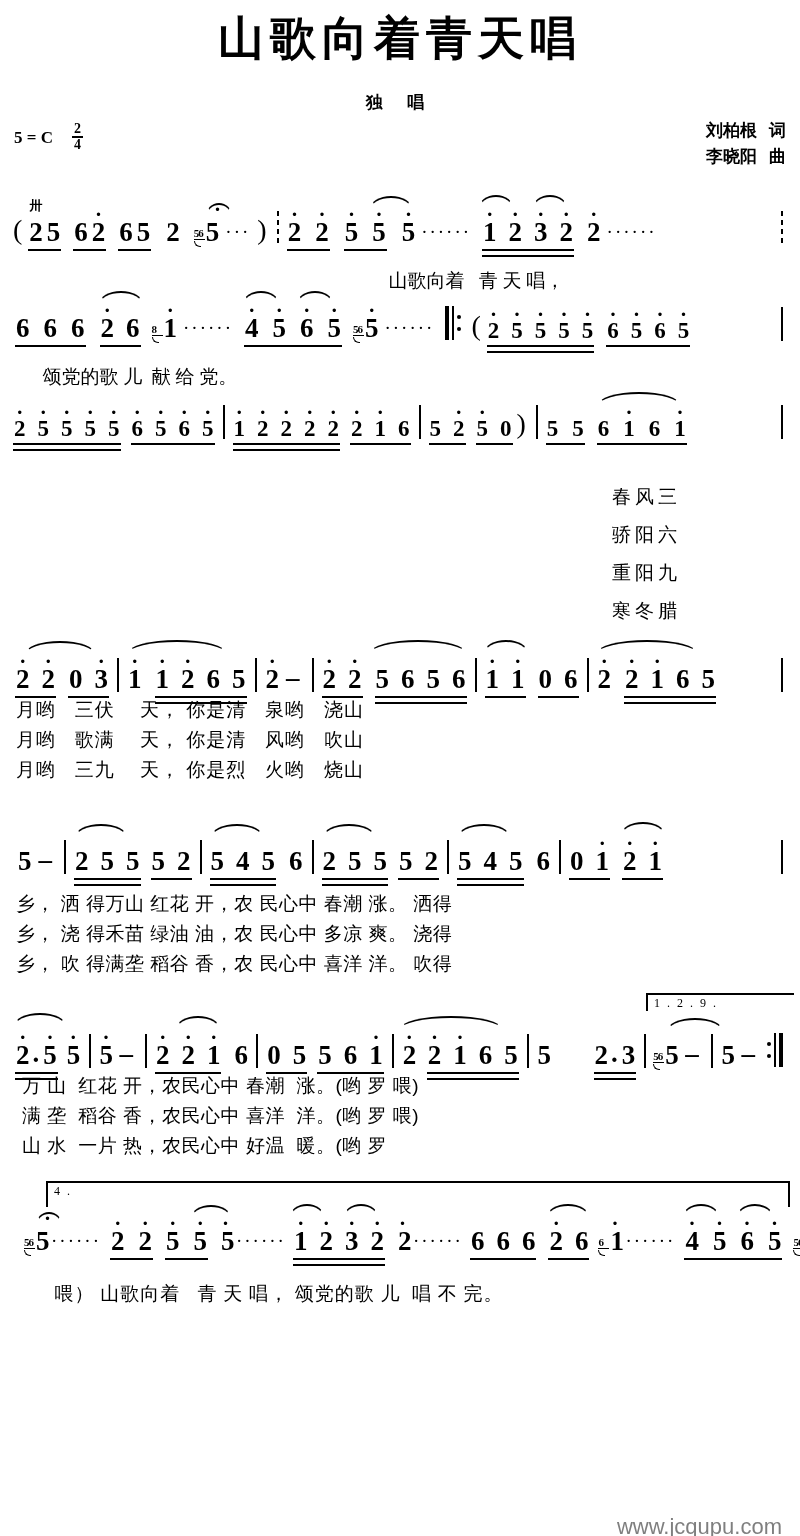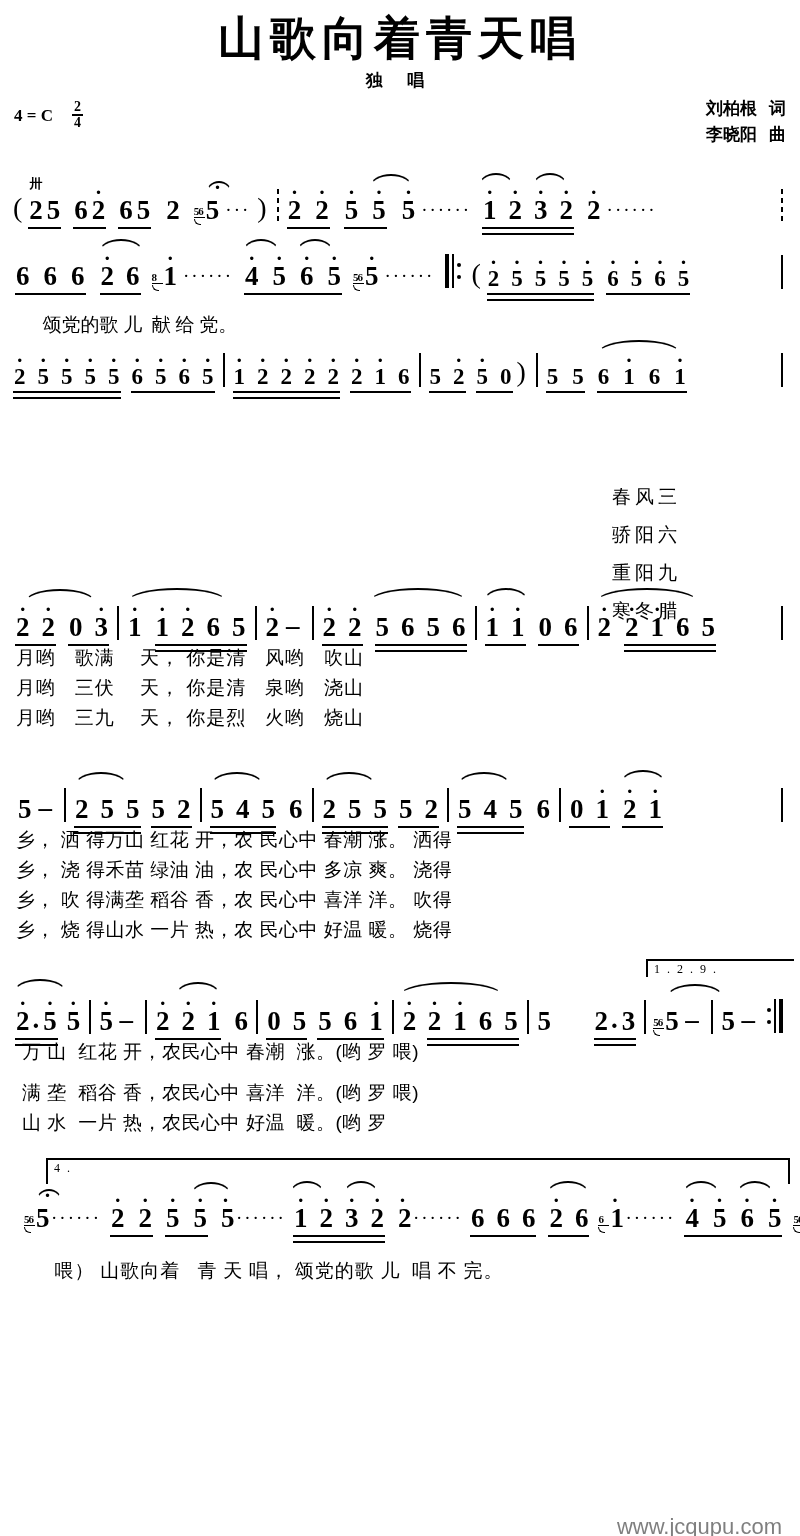--- a/index.html
+++ b/index.html
@@ -22,21 +22,21 @@
     font-size:46px;
     letter-spacing:6px;
     margin:12px 0 0 0;
     line-height:1.15;
   }
   .subtitle {
     text-align:center;
     font-size:17px;
     font-weight:bold;
     letter-spacing:10px;
-    margin-top:4px;
+    margin-top:26px;
     font-family:"Liberation Sans", sans-serif;
   }
   .meta-row { position:relative; height:56px; margin-top:4px; }
   .keysig {
     position:absolute; left:14px; top:10px;
     font-size:17px; font-weight:bold;
     font-family:"Liberation Serif", serif;
   }
   .timesig {
     position:absolute; left:72px; top:4px;
@@ -196,21 +196,21 @@
 </style>
 </head>
 <body>
 
 <div class="page">
 
   <div class="title">山歌向着青天唱</div>
   <div class="subtitle">独 唱</div>
 
   <div class="meta-row">
-    <div class="keysig">4 = C</div>
+    <div class="keysig">5 = C</div>
     <div class="timesig">
       <span class="num">2</span>
       <span class="den">4</span>
     </div>
     <div class="credits">
       <div>
         <span>刘柏根</span><span class="sp"></span><span>词</span>
       </div>
       <div>
         <span>李晓阳</span><span class="sp"></span><span>曲</span>
@@ -267,20 +267,23 @@
         <span class="n" style="margin-left:8px;">2<span class="oh">·</span></span>
         <span class="n" style="margin-left:8px;">3<span class="oh">·</span></span>
         <span class="n" style="margin-left:8px;">2<span class="oh">·</span></span>
         <span class="slur" style="width:34px;left:-2px;top:-24px;"></span>
         <span class="slur" style="width:34px;left:52px;top:-24px;"></span>
       </span>
       <span class="n" style="margin-left:10px;">2<span class="oh">·</span></span>
       <span class="ellip">······</span>
       <span class="dbar" style="margin-left:auto;"></span>
     </div>
+    <div class="lyr-row" style="margin-left:350px;">
+      <span>山歌向着   青 天 唱，</span>
+    </div>
   </div>
 
   <div class="system" style="margin-top:8px;">
     <div class="noteline">
       <span class="grp b1" style="margin-left:4px;">
         <span class="n">6</span>
         <span class="n" style="margin-left:10px;">6</span>
         <span class="n" style="margin-left:10px;">6</span>
       </span>
       <span class="grp b1" style="margin-left:12px;position:relative;">
@@ -460,22 +463,22 @@
         <span class="n">2<span class="oh">·</span></span>
         <span class="n" style="margin-left:8px;">1<span class="oh">·</span></span>
         <span class="n" style="margin-left:8px;">6</span>
         <span class="n" style="margin-left:8px;">5</span>
         <span class="slur" style="width:100px;left:-26px;top:-26px;"></span>
       </span>
       <span class="bar" style="margin-left:auto;"></span>
     </div>
 
     <div class="lyrics" style="margin-top:4px;">
+      <div class="lyr-row" style="padding-left:6px;letter-spacing:1px;"><span>月哟   三伏    天， 你是清   泉哟   浇山</span></div>
       <div class="lyr-row" style="padding-left:6px;letter-spacing:1px;"><span>月哟   歌满    天， 你是清   风哟   吹山</span></div>
-      <div class="lyr-row" style="padding-left:6px;letter-spacing:1px;"><span>月哟   三伏    天， 你是清   泉哟   浇山</span></div>
       <div class="lyr-row" style="padding-left:6px;letter-spacing:1px;"><span>月哟   三九    天， 你是烈   火哟   烧山</span></div>
     </div>
   </div>
 
   <div class="system" style="margin-top:30px;">
     <div class="noteline">
       <span class="n" style="margin-left:6px;">5</span>
       <span class="dash">–</span>
       <span class="bar"></span>
 
@@ -526,25 +529,24 @@
         <span class="n" style="margin-left:8px;">1<span class="oh">·</span></span>
       </span>
       <span class="grp b1" style="margin-left:10px;position:relative;">
         <span class="n">2<span class="oh">·</span></span>
         <span class="n" style="margin-left:8px;">1<span class="oh">·</span></span>
         <span class="slur" style="width:44px;left:0px;top:-26px;"></span>
       </span>
       <span class="bar" style="margin-left:auto;"></span>
     </div>
 
-    <div class="lyrics" style="margin-top:4px;">
+    <div class="lyrics" style="margin-top:16px;">
       <div class="lyr-row" style="padding-left:6px;letter-spacing:0.5px;"><span>乡， 洒 得万山 红花 开，农 民心中 春潮 涨。 洒得</span></div>
       <div class="lyr-row" style="padding-left:6px;letter-spacing:0.5px;"><span>乡， 浇 得禾苗 绿油 油，农 民心中 多凉 爽。 浇得</span></div>
       <div class="lyr-row" style="padding-left:6px;letter-spacing:0.5px;"><span>乡， 吹 得满垄 稻谷 香，农 民心中 喜洋 洋。 吹得</span></div>
-      <div class="lyr-row" style="padding-left:6px;letter-spacing:0.5px;"><span>乡， 烧 得山水 一片 热，农 民心中 好温 暖。 烧得</span></div>
     </div>
   </div>
 
   <div class="system" style="margin-top:30px;">
     <div class="volta" style="left:636px; top:-18px; width:148px;">
       <span class="lbl">1 . 2 . 9 .</span>
     </div>
     <div class="noteline">
       <span class="grp b2" style="margin-left:4px;position:relative;">
         <span class="n">2<span class="oh">·</span></span>
@@ -615,21 +617,21 @@
             <i></i>
             <i></i>
           </span>
         <span class="thinb"></span>
           <span class="thickb"></span>
       </span>
     </div>
 
     <div class="lyrics" style="margin-top:4px;">
       <div class="lyr-row" style="padding-left:12px;letter-spacing:0.5px;"><span>万 山  红花 开，农民心中 春潮  涨。(哟 罗 喂)</span></div>
-      <div class="lyr-row" style="padding-left:12px;letter-spacing:0.5px;margin-top:11px;"><span>满 垄  稻谷 香，农民心中 喜洋  洋。(哟 罗 喂)</span></div>
+      <div class="lyr-row" style="padding-left:12px;letter-spacing:0.5px;"><span>满 垄  稻谷 香，农民心中 喜洋  洋。(哟 罗 喂)</span></div>
       <div class="lyr-row" style="padding-left:12px;letter-spacing:0.5px;"><span>山 水  一片 热，农民心中 好温  暖。(哟 罗</span></div>
     </div>
   </div>
 
   <div class="system" style="margin-top:34px;">
     <div class="volta right-closed" style="left:36px; top:-16px; width:744px; height:26px;">
       <span class="lbl">4 .</span>
     </div>
     <div class="noteline" style="margin-top:8px;">
       <span class="grace" style="margin-left:14px;">

